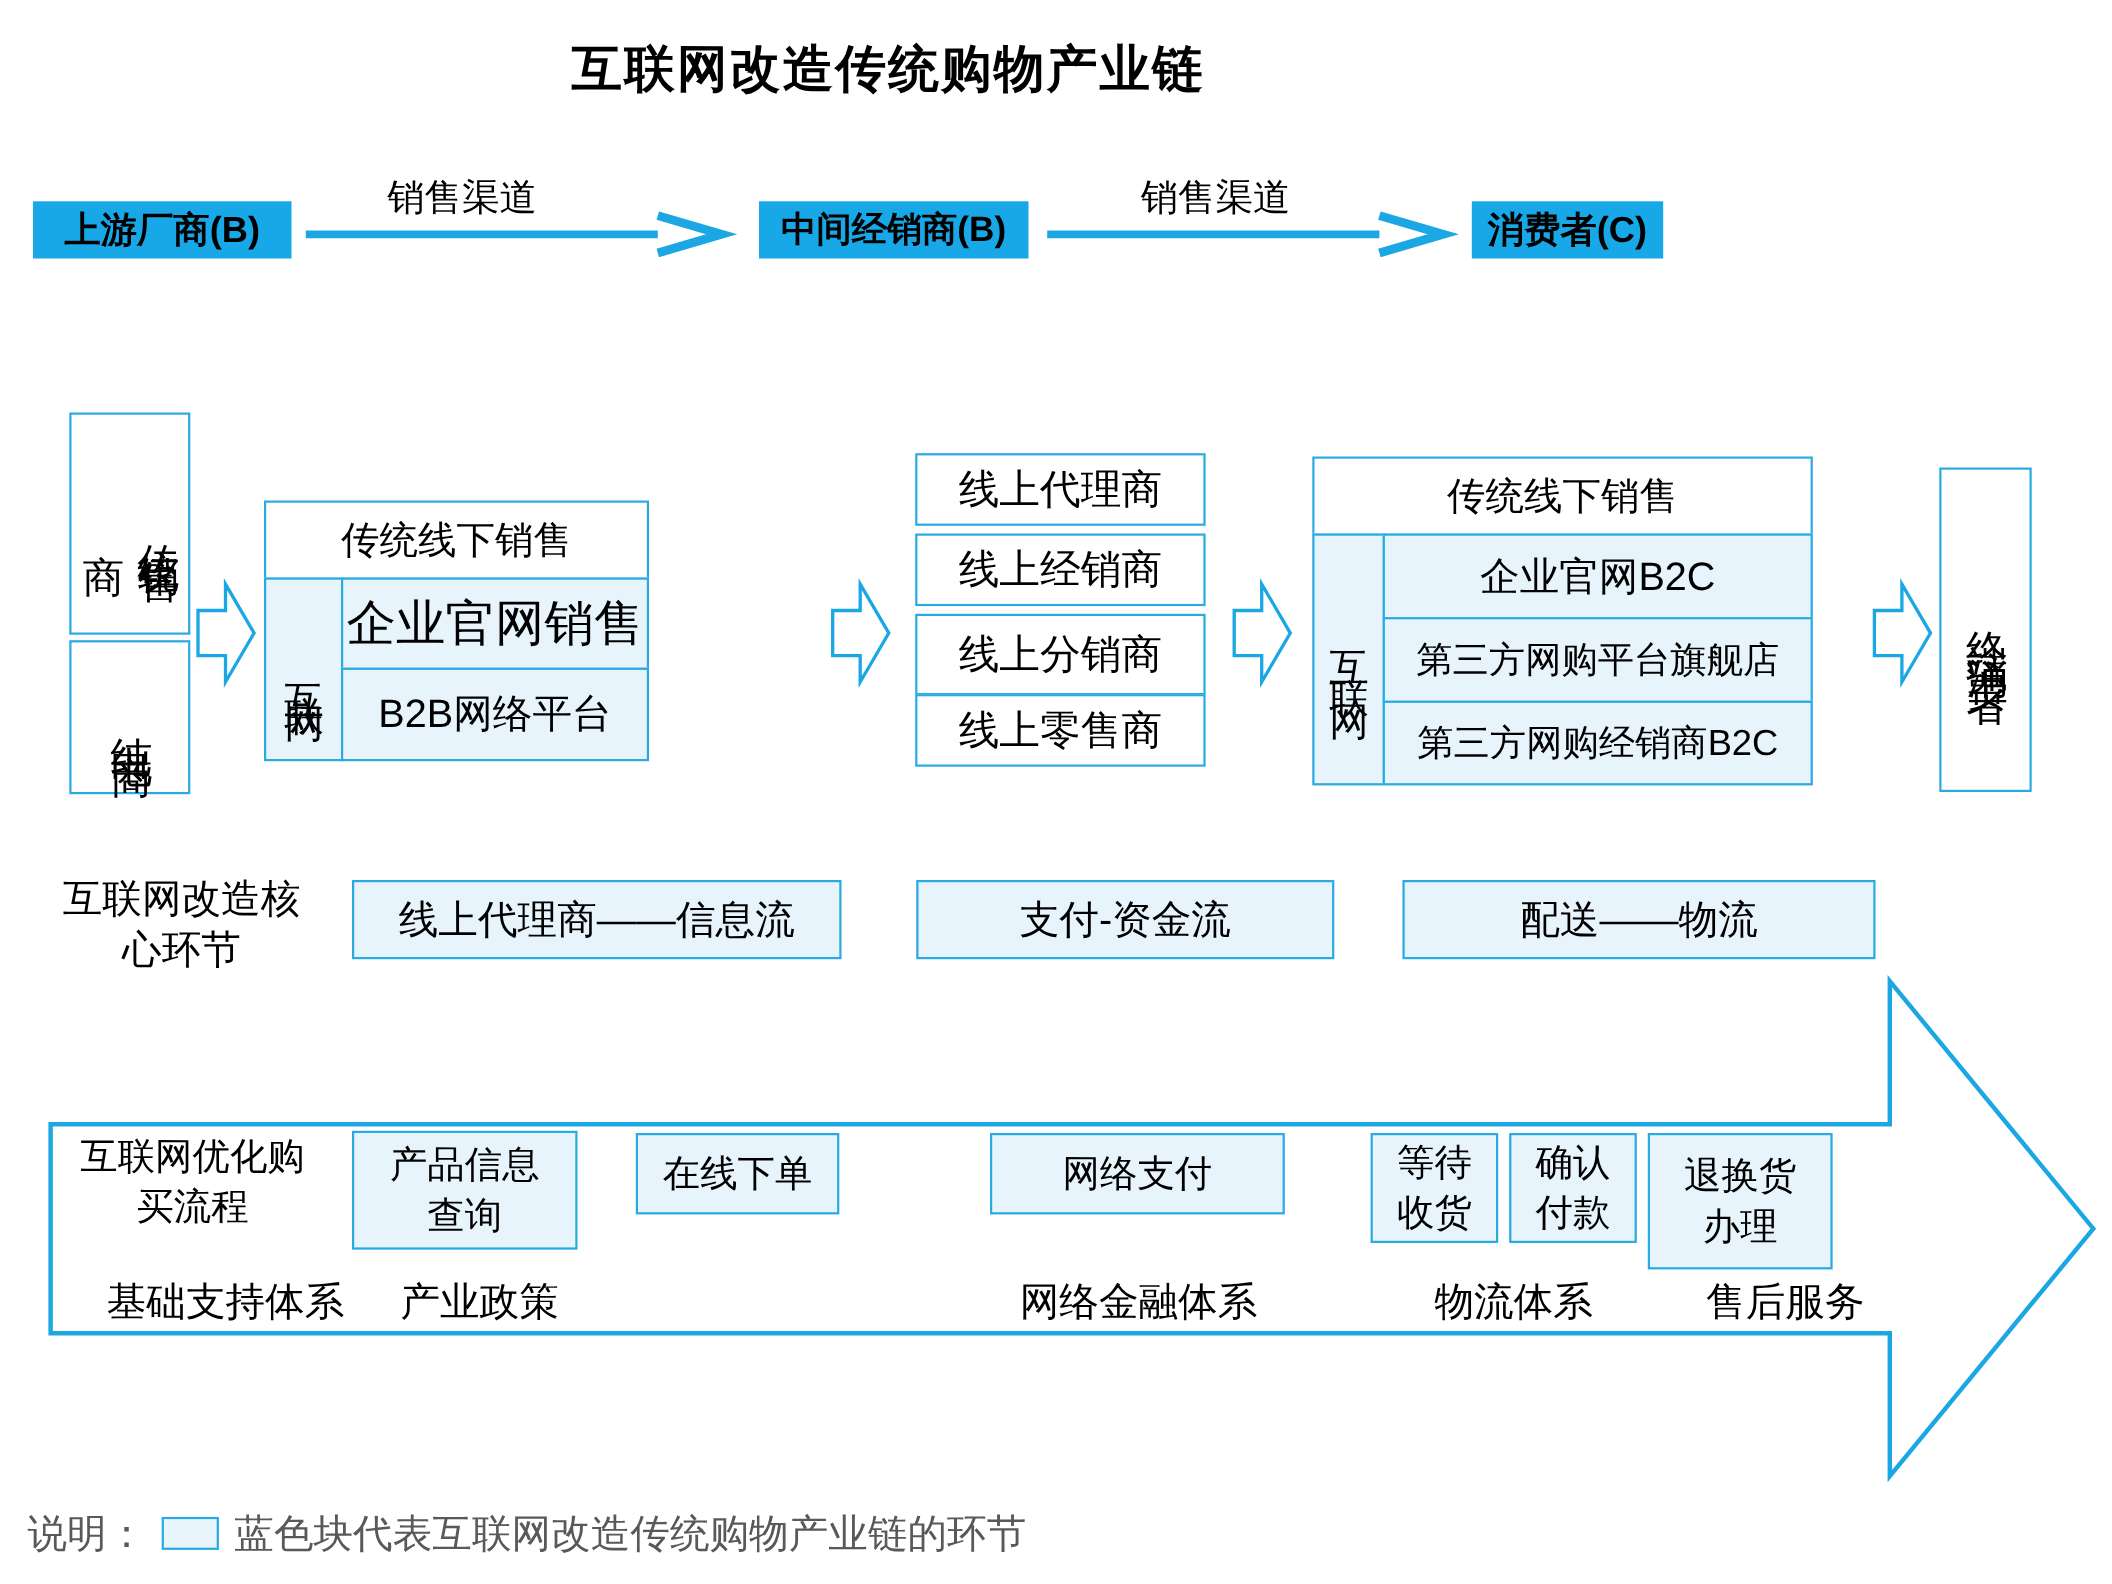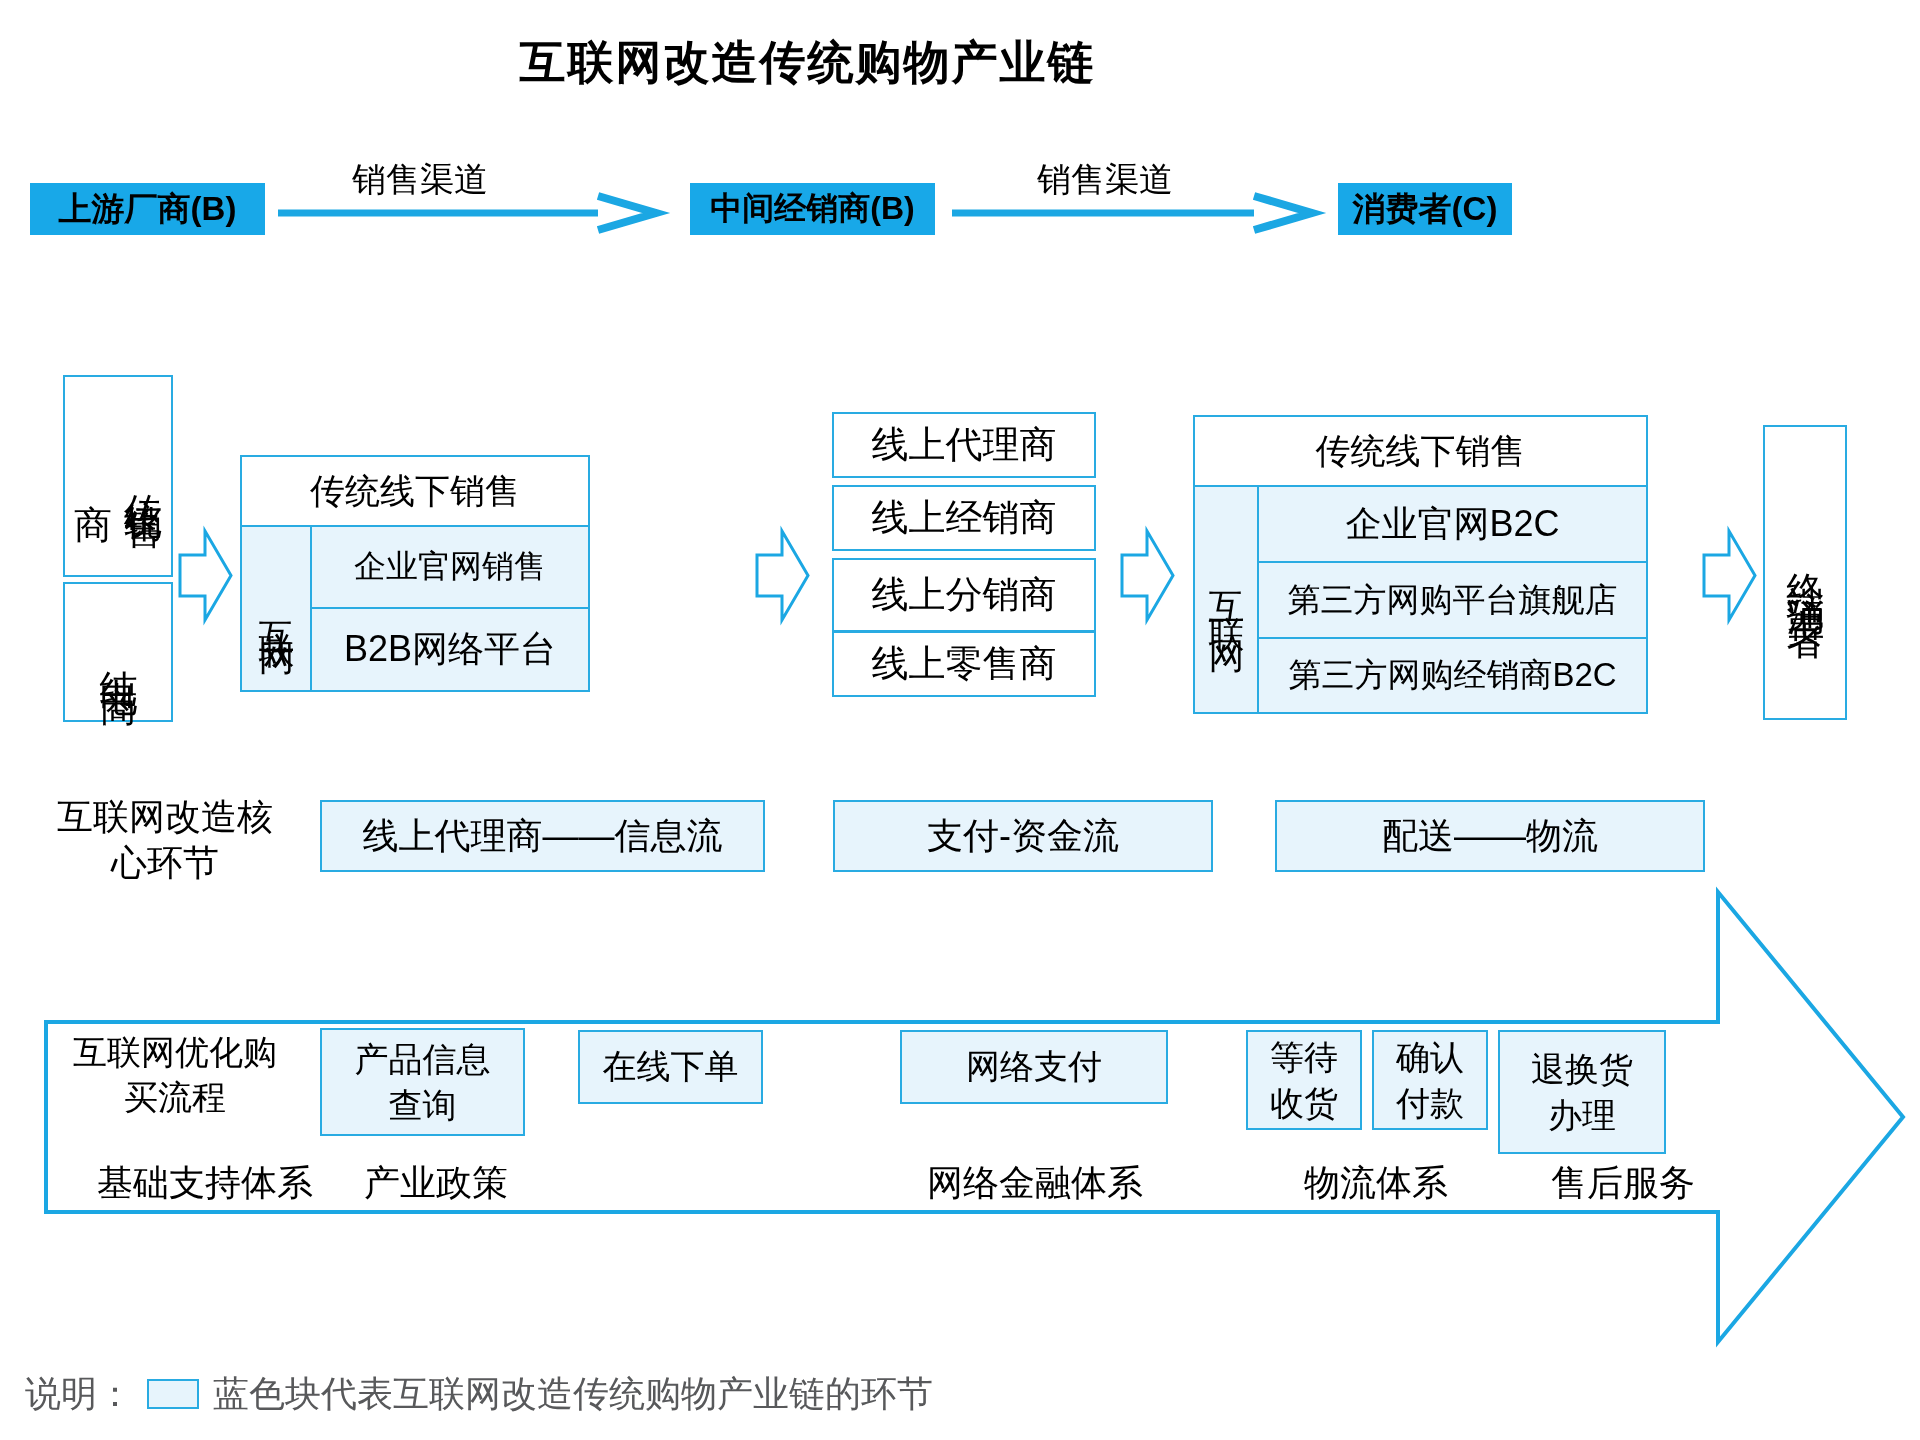--- a/index.html
+++ b/index.html
@@ -67,21 +67,21 @@
 商</div>
   </div>
   <div class="abs flexc cell" style="left:63px;top:582px;width:110px;height:140px;">
     <div class="vtext" style="font-size:38px;letter-spacing:8px;">纯电商</div>
   </div>
 
   <div class="abs flexc cell" style="left:240px;top:455px;width:350px;height:72px;font-size:35px;">传统线下销售</div>
   <div class="abs flexc cell light" style="left:240px;top:525px;width:72px;height:167px;">
     <div class="vtext" style="font-size:36px;letter-spacing:10px;">互联网</div>
   </div>
-  <div class="abs flexc cell light" style="left:310px;top:525px;width:280px;height:84px;font-size:32px;">企业官网销售</div>
+  <div class="abs flexc cell light" style="left:310px;top:525px;width:280px;height:84px;font-size:45px;">企业官网销售</div>
   <div class="abs flexc cell light" style="left:310px;top:607px;width:280px;height:85px;font-size:36px;">B2B网络平台</div>
 
   <div class="abs flexc cell" style="left:832px;top:412px;width:264px;height:66px;font-size:37px;">线上代理商</div>
   <div class="abs flexc cell" style="left:832px;top:485px;width:264px;height:66px;font-size:37px;">线上经销商</div>
   <div class="abs flexc cell" style="left:832px;top:558px;width:264px;height:74px;font-size:37px;">线上分销商</div>
   <div class="abs flexc cell" style="left:832px;top:631px;width:264px;height:66px;font-size:37px;">线上零售商</div>
 
   <div class="abs flexc cell" style="left:1193px;top:415px;width:455px;height:72px;font-size:35px;">传统线下销售</div>
   <div class="abs flexc cell light" style="left:1193px;top:485px;width:66px;height:229px;">
     <div class="vtext" style="font-size:36px;letter-spacing:24px;">互联网</div>

